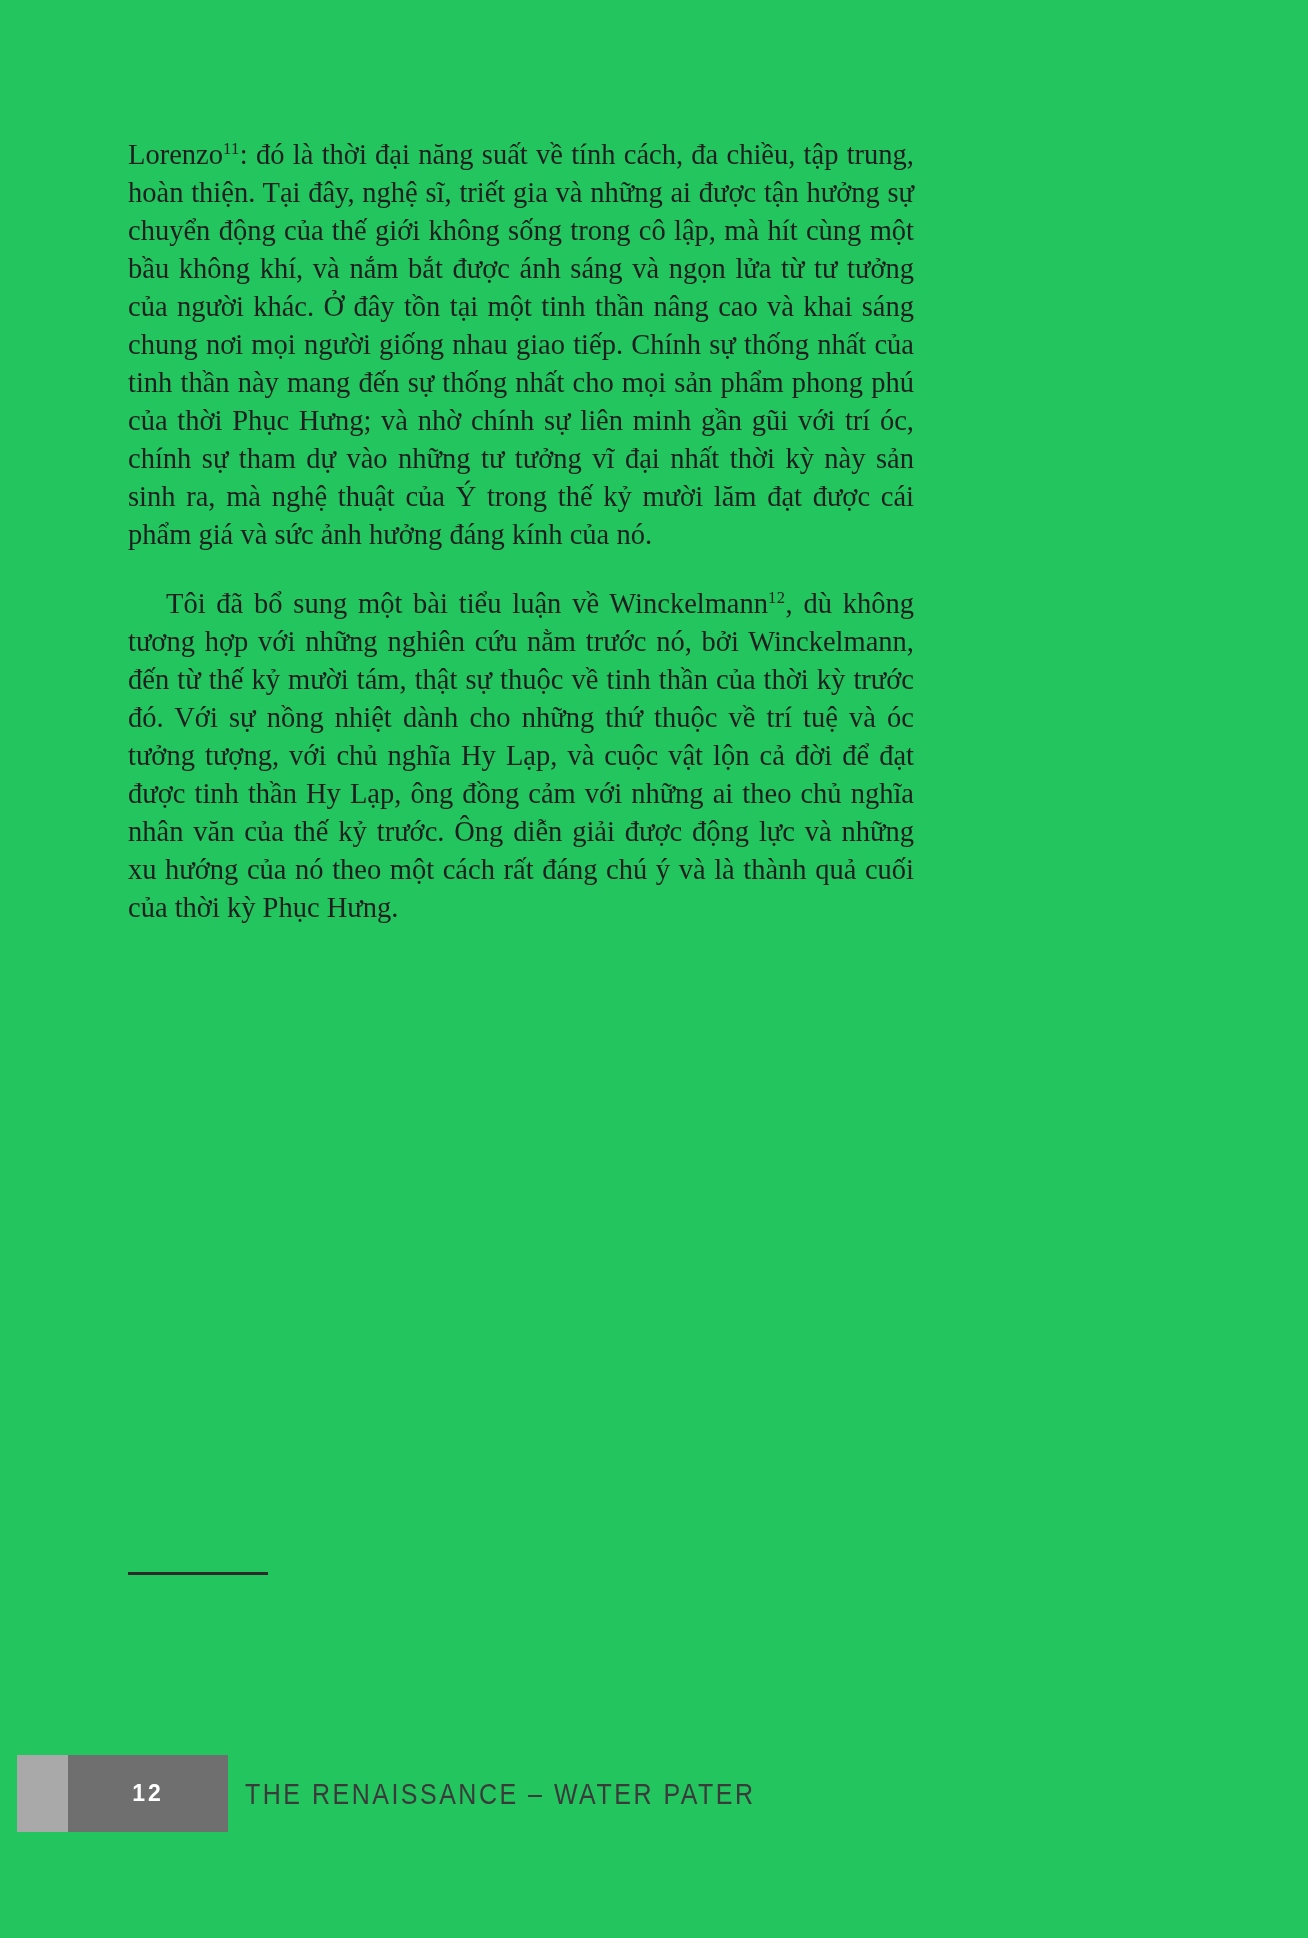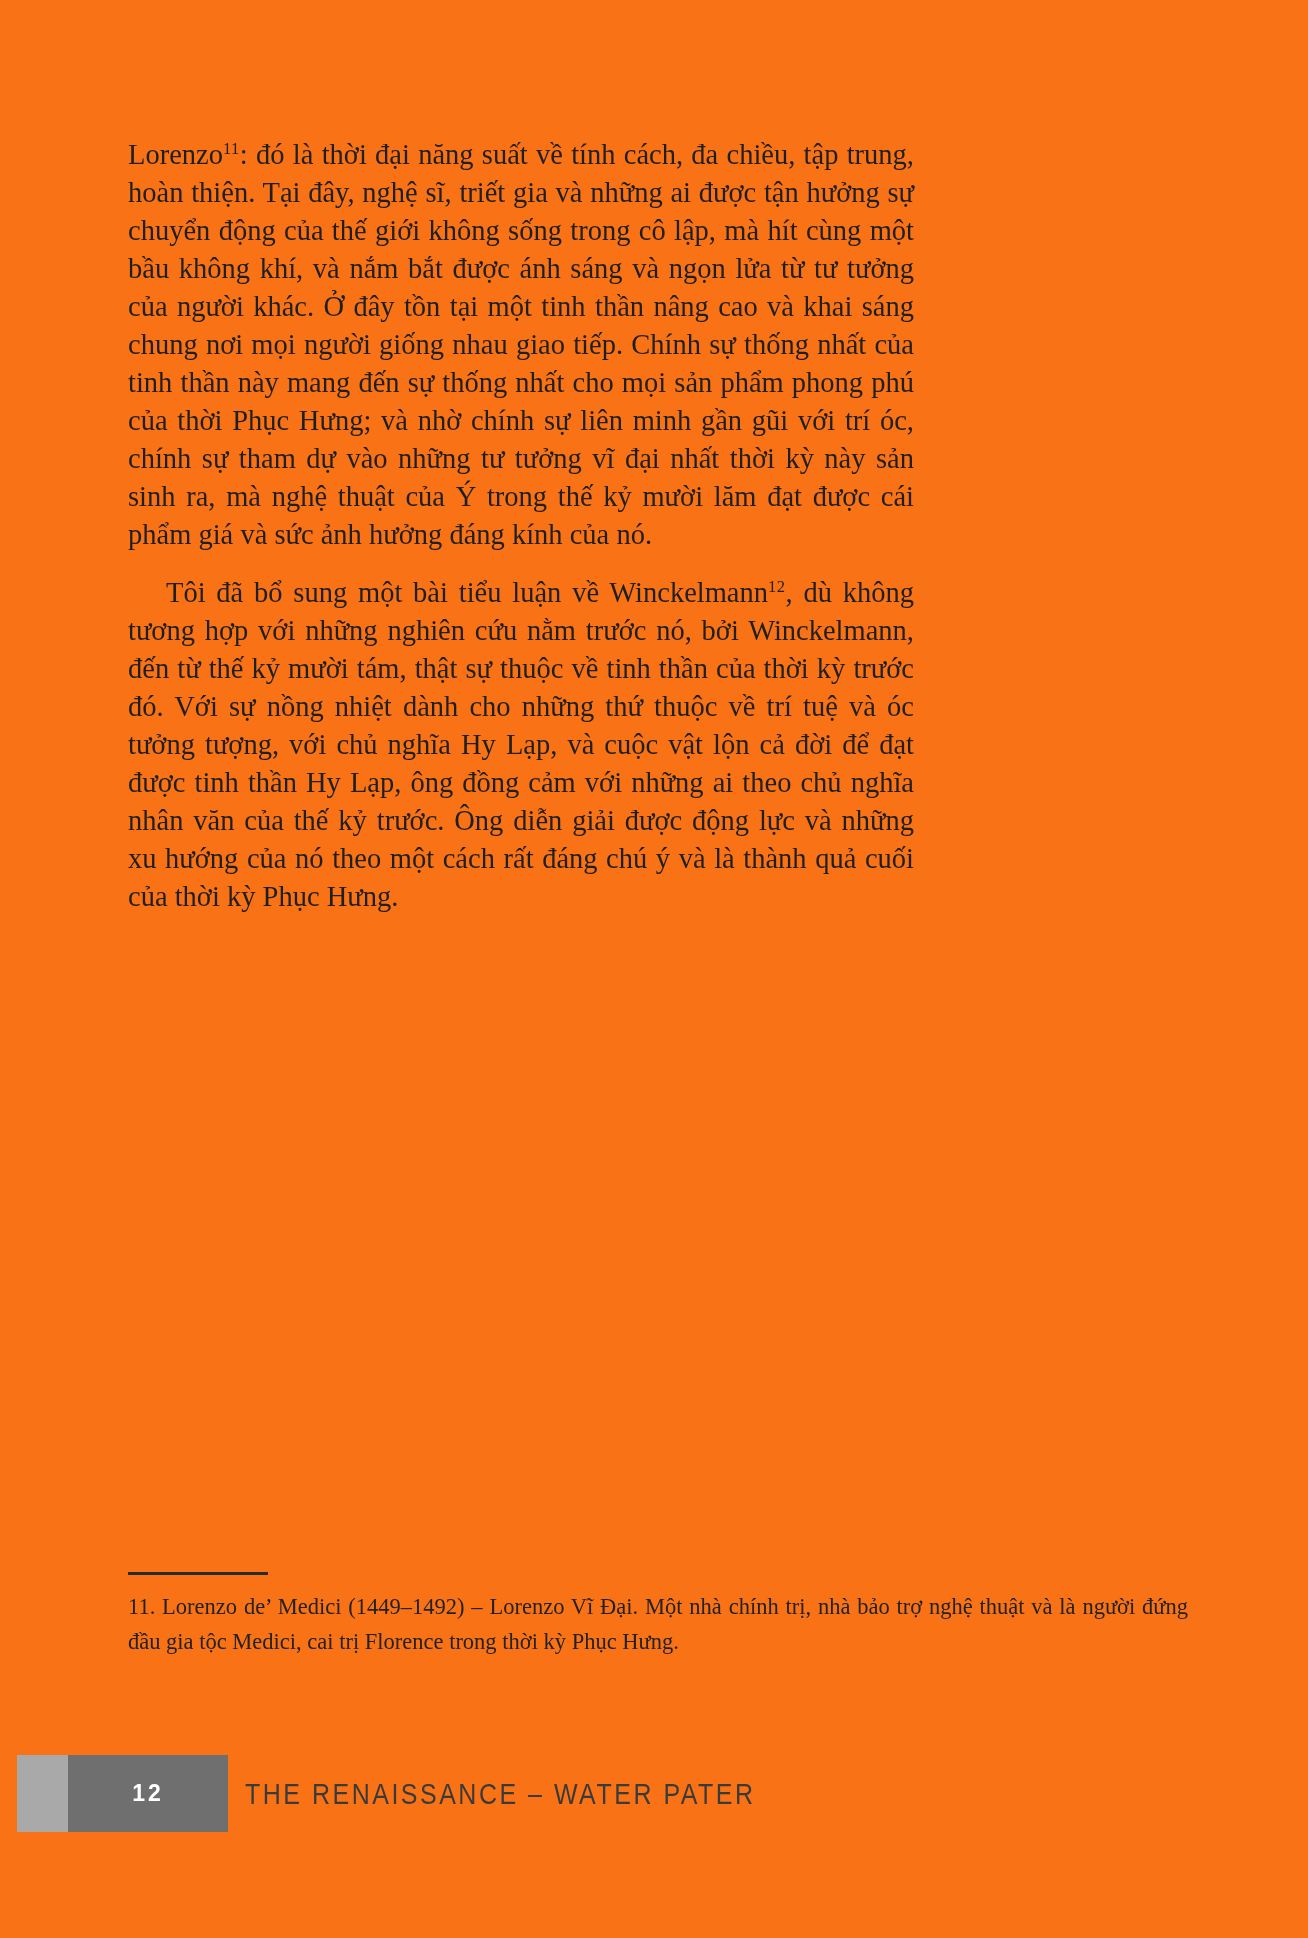--- a/index.html
+++ b/index.html
@@ -11,37 +11,37 @@
     height: 1938px;
     background: #ffffff;
     position: relative;
     font-family: "Liberation Serif", "DejaVu Serif", serif;
     color: #1c1c1c;
     overflow: hidden;
   }
   .page {
     position: absolute;
     inset: 0;
-    background: #f97316;
+    background: #22c55e;
   }
   .body-text {
     position: absolute;
     left: 128px;
     top: 136px;
     width: 786px;
     font-size: 28.5px;
     line-height: 38px;
     text-align: justify;
     color: #1f1f1f;
   }
   .body-text p {
     margin: 0;
   }
   .body-text p.second {
-    margin-top: 20px;
+    margin-top: 31px;
     text-indent: 38px;
   }
   .body-text sup {
     font-size: 0.58em;
     line-height: 0;
     vertical-align: super;
     letter-spacing: 0.5px;
   }
   .footnotes {
     position: absolute;
@@ -115,21 +115,20 @@
 
 <div class="page">
 
   <div class="body-text">
     <p><span>Lorenzo</span><sup>11</sup><span>: đó là thời đại năng suất về tính cách, đa chiều, tập trung, hoàn thiện. Tại đây, nghệ sĩ, triết gia và những ai được tận hưởng sự chuyển động của thế giới không sống trong cô lập, mà hít cùng một bầu không khí, và nắm bắt được ánh sáng và ngọn lửa từ tư tưởng của người khác. Ở đây tồn tại một tinh thần nâng cao và khai sáng chung nơi mọi người giống nhau giao tiếp. Chính sự thống nhất của tinh thần này mang đến sự thống nhất cho mọi sản phẩm phong phú của thời Phục Hưng; và nhờ chính sự liên minh gần gũi với trí óc, chính sự tham dự vào những tư tưởng vĩ đại nhất thời kỳ này sản sinh ra, mà nghệ thuật của Ý trong thế kỷ mười lăm đạt được cái phẩm giá và sức ảnh hưởng đáng kính của nó.</span></p>
     <p class="second"><span>Tôi đã bổ sung một bài tiểu luận về Winckelmann</span><sup>12</sup><span>, dù không tương hợp với những nghiên cứu nằm trước nó, bởi Winckelmann, đến từ thế kỷ mười tám, thật sự thuộc về tinh thần của thời kỳ trước đó. Với sự nồng nhiệt dành cho những thứ thuộc về trí tuệ và óc tưởng tượng, với chủ nghĩa Hy Lạp, và cuộc vật lộn cả đời để đạt được tinh thần Hy Lạp, ông đồng cảm với những ai theo chủ nghĩa nhân văn của thế kỷ trước. Ông diễn giải được động lực và những xu hướng của nó theo một cách rất đáng chú ý và là thành quả cuối của thời kỳ Phục Hưng.</span></p>
   </div>
 
   <div class="footnotes">
     <div class="footnote-rule"></div>
-    <p><span>11.</span><span> Lorenzo de’ Medici (1449–1492) – Lorenzo Vĩ Đại. Một nhà chính trị, nhà bảo trợ nghệ thuật và là người đứng đầu gia tộc Medici, cai trị Florence trong thời kỳ Phục Hưng.</span></p>
   </div>
 
   <div class="footer">
     <div class="footer-block-light" style="background: rgb(169, 169, 169);"></div>
     <div class="footer-block-dark" style="background: rgb(111, 111, 111);">
       <span class="page-number">12</span>
     </div>
     <div class="running-title">THE RENAISSANCE – WATER PATER</div>
   </div>
 

